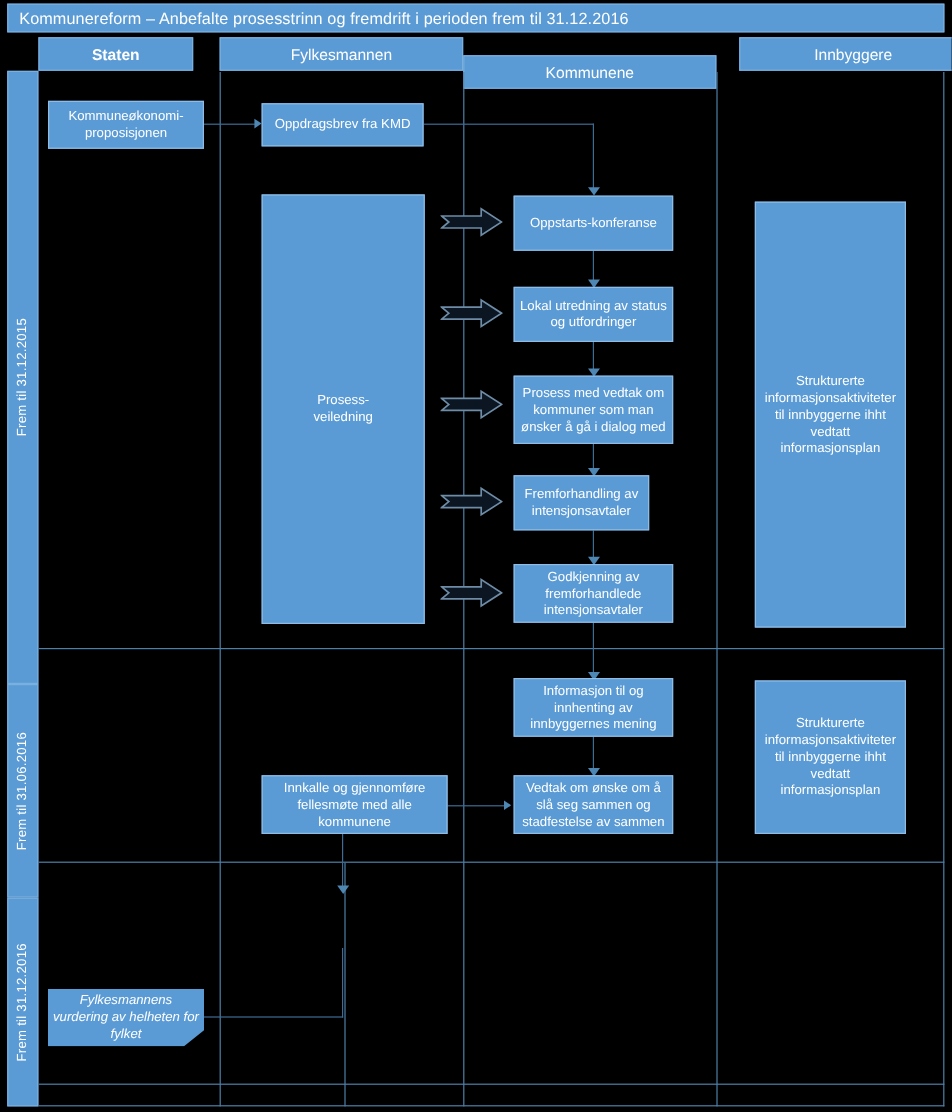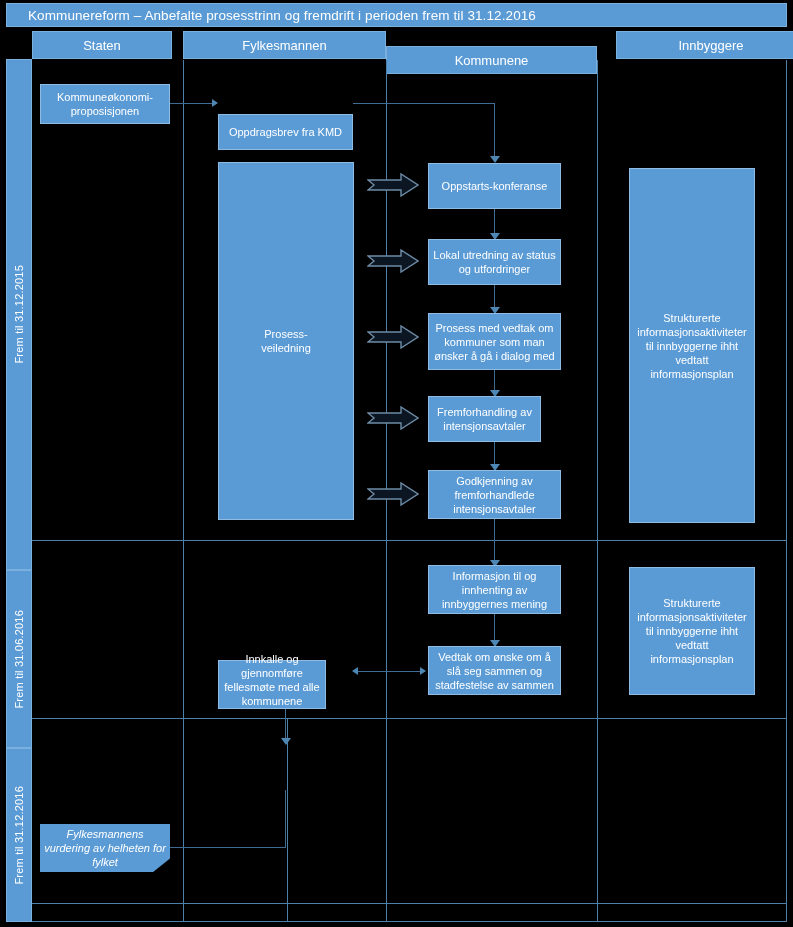--- a/index.html
+++ b/index.html
@@ -10,21 +10,21 @@
   #stage{position:relative;width:793px;height:927px;background:#000;}
 
   
   .titlebar{
     position:absolute;left:6px;top:3px;width:781px;height:24px;
     background:#5B9BD5;border:1px solid #7AB0DE;
     box-sizing:border-box;
     display:flex;align-items:center;
   }
   .titlebar .txt{
-    color:#ffffff;font-size:13.5px;padding-left:21px;white-space:nowrap;
+    color:#ffffff;font-size:13.5px;padding-left:9px;white-space:nowrap;
     letter-spacing:.1px;
   }
 
   
   .phasecol{position:absolute;left:6px;top:29px;width:26px;height:893px;}
   .phase{
     position:absolute;left:0;width:26px;
     background:#5B9BD5;border:1px solid #7AB0DE;box-sizing:border-box;
     display:flex;align-items:center;justify-content:center;
   }
@@ -101,21 +101,21 @@
       <span>Frem til 31.12.2015</span>
     </div>
     <div class="phase" style="top:541px;height:178px;">
       <span>Frem til 31.06.2016</span>
     </div>
     <div class="phase" style="top:719px;height:174px;">
       <span>Frem til 31.12.2016</span>
     </div>
   </div>
 
-  <div class="colhead" style="left:32px;width:140px;">
+  <div class="colhead" style="left:32px;width:129px;font-weight:bold;">
     <span>Staten</span>
   </div>
   <div class="colhead" style="left:183px;width:203px;">
     <span>Fylkesmannen</span>
   </div>
   <div class="colhead" style="left:386px;width:211px;margin-top:15px;">
     <span>Kommunene</span>
   </div>
   <div class="colhead" style="left:616px;width:190px;">
     <span>Innbyggere</span>
@@ -190,21 +190,21 @@
   <div class="blockarrow" style="left:367px;top:481px;">
     <svg viewBox="0 0 52 26">
         <polygon points="1,8 34,8 34,2 51,13 34,24 34,18 1,18 7,13" fill="#0B1622" stroke="#6E8CA6" stroke-width="1.4"></polygon>
       </svg>
   </div>
 
   <div class="box" style="left:40px;top:84px;width:130px;height:40px;">
     <span>Kommuneøkonomi-<br>proposisjonen</span>
   </div>
 
-  <div class="box" style="left:218px;top:86px;width:135px;height:36px;margin-top:28px;">
+  <div class="box" style="left:218px;top:86px;width:135px;height:36px;">
     <span>Oppdragsbrev fra KMD</span>
   </div>
 
   <div class="box" style="left:218px;top:162px;width:136px;height:358px;">
     <span>Prosess-<br>veiledning</span>
   </div>
 
   <div class="box" style="left:428px;top:163px;width:133px;height:46px;align-items:center;">
     <span>Oppstarts-konferanse</span>
   </div>
@@ -226,21 +226,21 @@
   </div>
 
   <div class="box" style="left:428px;top:565px;width:133px;height:49px;">
     <span>Informasjon til og innhenting av innbyggernes mening</span>
   </div>
 
   <div class="box" style="left:428px;top:646px;width:133px;height:49px;">
     <span>Vedtak om ønske om å slå seg sammen og stadfestelse av sammen</span>
   </div>
 
-  <div class="box" style="left:218px;top:660px;width:108px;height:49px;align-items:flex-end;">
+  <div class="box" style="left:218px;top:646px;width:155px;height:49px;">
     <span>Innkalle og gjennomføre fellesmøte med alle kommunene</span>
   </div>
 
 
   <div class="box notched" style="left:40px;top:824px;width:130px;height:48px;font-style:italic;">
     <div class="inner"></div>
     <span>Fylkesmannens vurdering av helheten for fylket</span>
   </div>
 
   <div class="box" style="left:629px;top:168px;width:126px;height:355px;">

